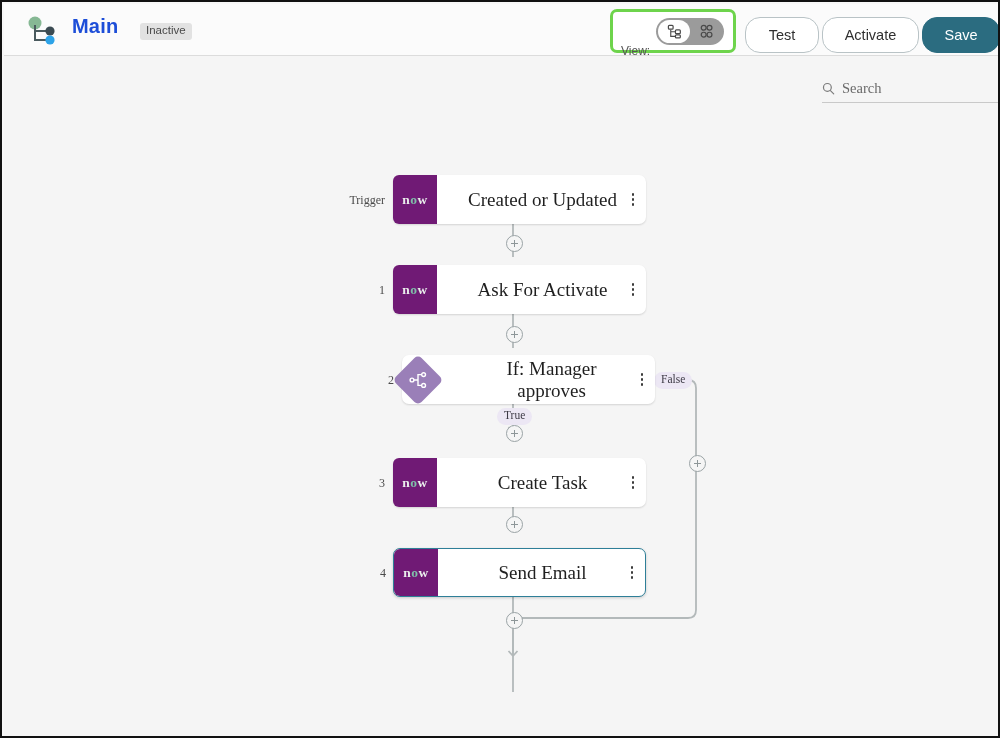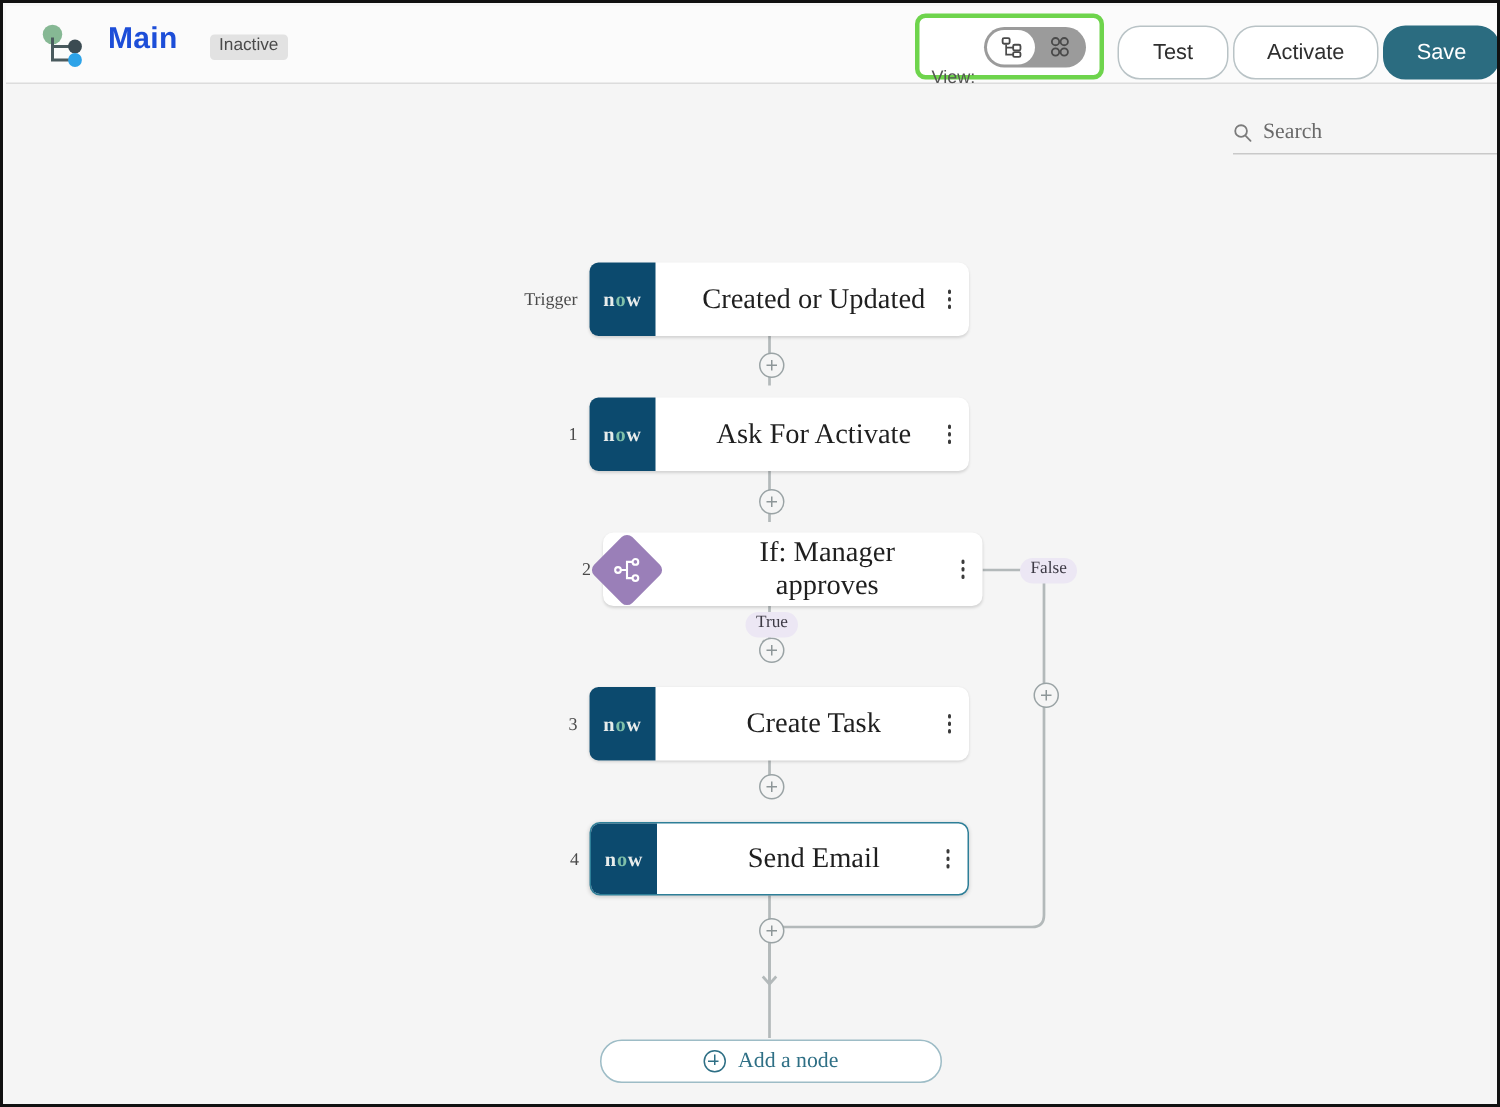--- a/index.html
+++ b/index.html
@@ -172,21 +172,21 @@
     right: calc(100% + 8px);
     font-size: 12px;
     color: #4a4a4a;
     white-space: nowrap;
     top: 50%;
     transform: translateY(-50%);
   }
   .node-icon {
     width: 44px; height: 100%;
     border-radius: 6px 0 0 6px;
-    background: #0c4a6e;
+    background: #701a75;
     display: flex;
     align-items: center;
     justify-content: center;
     flex: none;
   }
   .now-logo {
     font-size: 13.5px;
     font-weight: bold;
     letter-spacing: .5px;
     color: #e9edec;
@@ -378,21 +378,21 @@
     </svg>
 
     <div class="plus" style="left:502px; top:179px;"></div>
     <div class="plus" style="left:502px; top:270px;"></div>
     <div class="plus" style="left:502px; top:369px;"></div>
     <div class="plus" style="left:502px; top:460px;"></div>
     <div class="plus" style="left:502px; top:556px;"></div>
     <div class="plus" style="left:685px; top:399px;"></div>
 
     <div class="branch-pill" style="left:493px; top:352px;">True</div>
-    <div class="branch-pill" style="left:676px; top:316px;">False</div>
+    <div class="branch-pill" style="left:650px; top:316px;">False</div>
 
     <div class="node" style="left:389px; top:119px;">
       <span class="node-idx">Trigger</span>
       <div class="node-icon">
         <span class="now-logo">n<span class="o">o</span>w</span>
       </div>
       <div class="node-label">Created or Updated</div>
       <div class="node-menu">
         <span class="dots">
             <i></i>
@@ -462,19 +462,15 @@
       <div class="node-label">Send Email</div>
       <div class="node-menu">
         <span class="dots">
             <i></i>
             <i></i>
             <i></i>
           </span>
       </div>
     </div>
 
-    <div class="add-node-btn">
-      <span class="circ-plus"></span>
-      <span>Add a node</span>
-    </div>
 
   </div>
 </div>
 
 </body></html>

